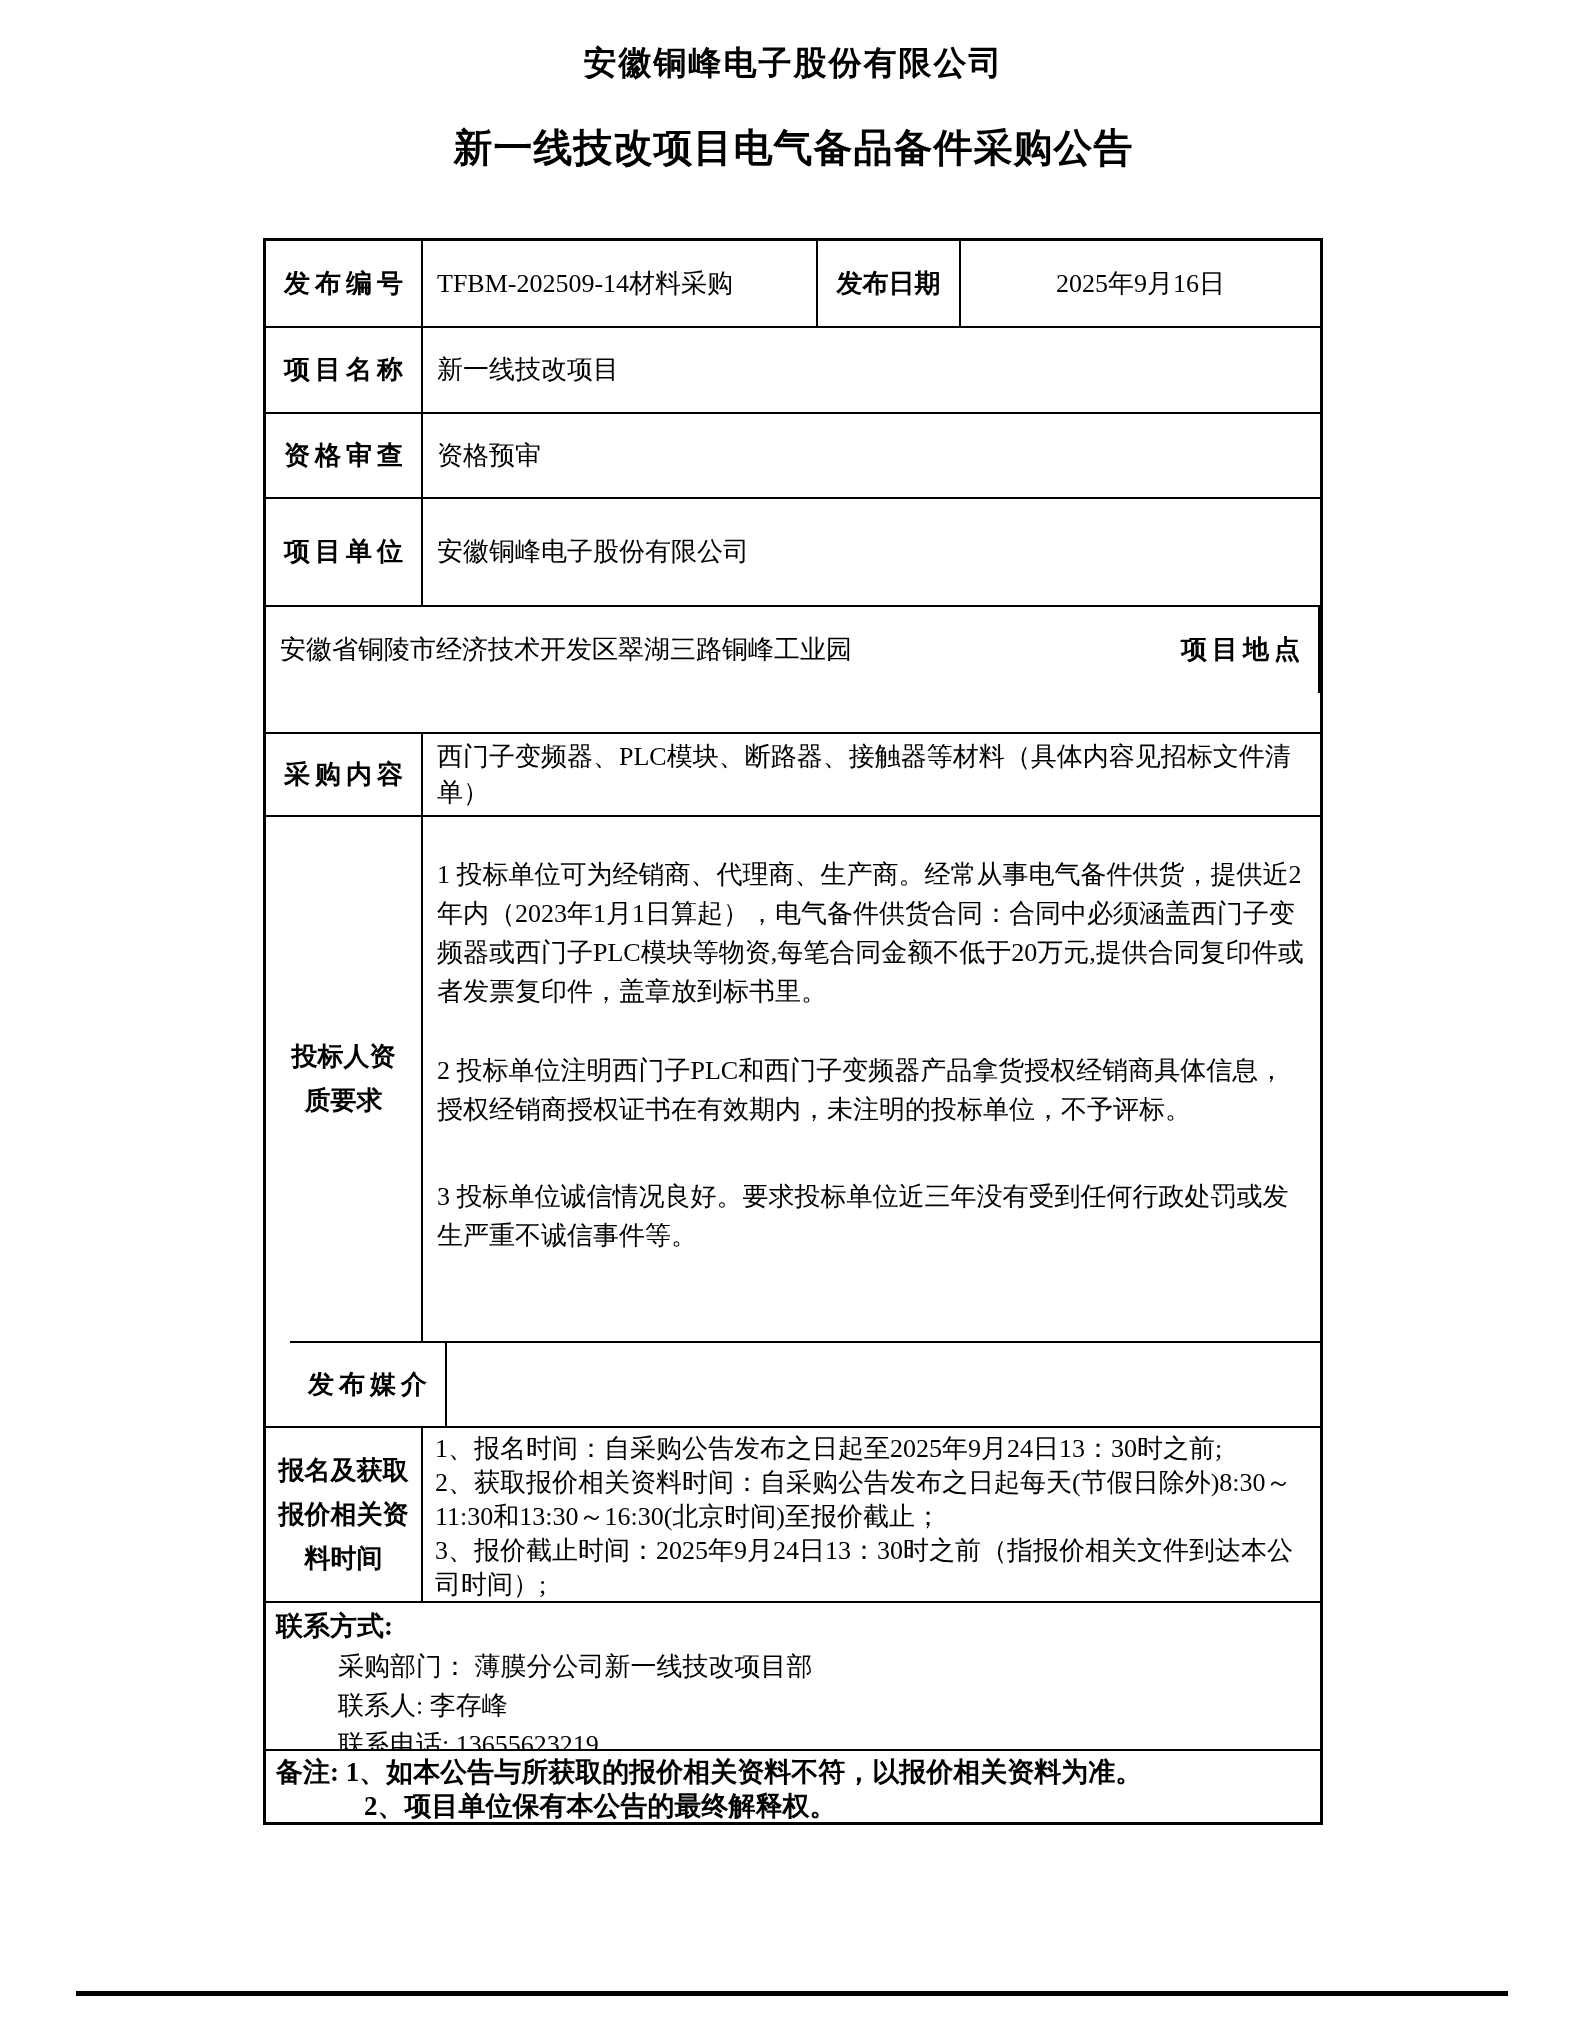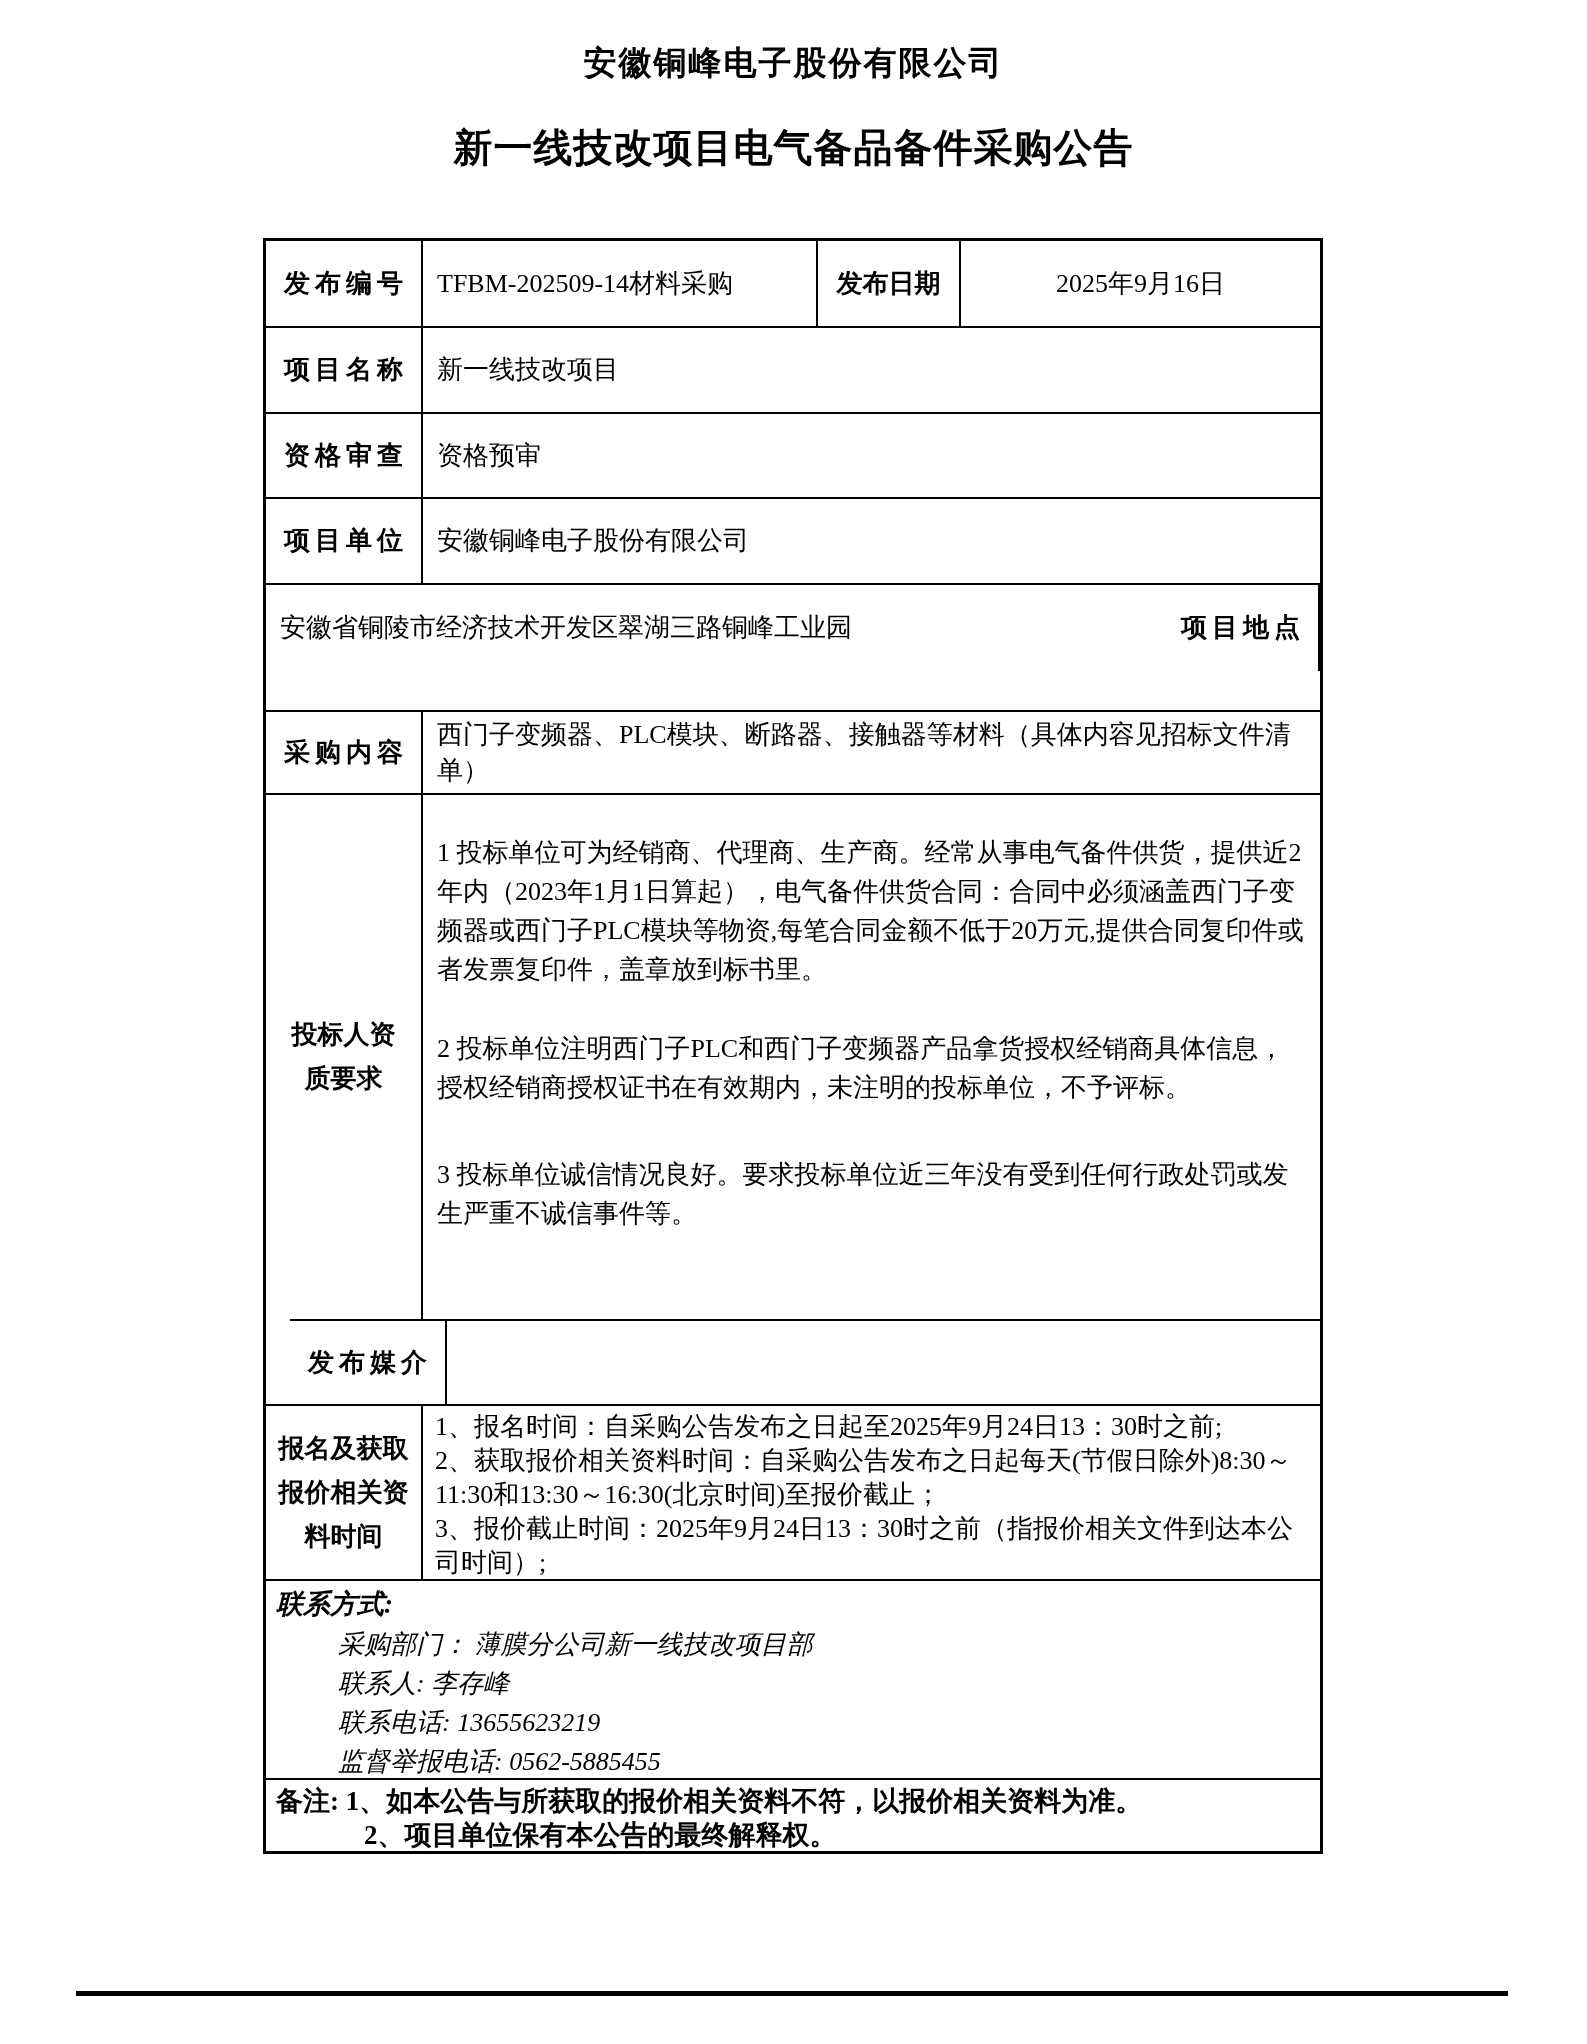--- a/index.html
+++ b/index.html
@@ -47,27 +47,27 @@
     flex:1 1 auto;display:flex;flex-direction:column;justify-content:center;
     font-size:26px;line-height:38px;
     padding:4px 14px;
   }
   .value-cell.centered{align-items:center;text-align:center;}
   .w-v1{flex:0 0 395px;width:395px;}
   .w-l2{width:143px;flex:0 0 143px;}
   .rh1{height:85px;}
   .rh2{height:86px;}
   .rh3{height:85px;font-family:Liberation Serif, serif;}
-  .rh4{height:86px;}
+  .rh4{height:108px;}
   .rh5{height:88px;}
   .rh6{height:83px;margin-top:39px;}
   .rh7{height:526px;}
   .rh8{height:85px;margin-left:24px;}
   .rh9{height:175px;}
-  .rh10{height:199px;font-style:italic;}
+  .rh10{height:148px;}
   .rh11{height:73px;}
   .qual-cell{justify-content:flex-start;padding-top:38px;line-height:39px;}
   .qual-p1{margin:0 0 40px 0;}
   .qual-p2{margin:0 0 48px 0;}
   .qual-p3{margin:0;}
   .media-cell{line-height:47px;}
   .sched-cell{justify-content:flex-start;padding-top:4px;line-height:34px;padding-left:12px;padding-right:10px;}
   .full-cell{
     flex:1 1 auto;box-sizing:border-box;
     font-size:26px;padding:2px 10px;overflow:hidden;

